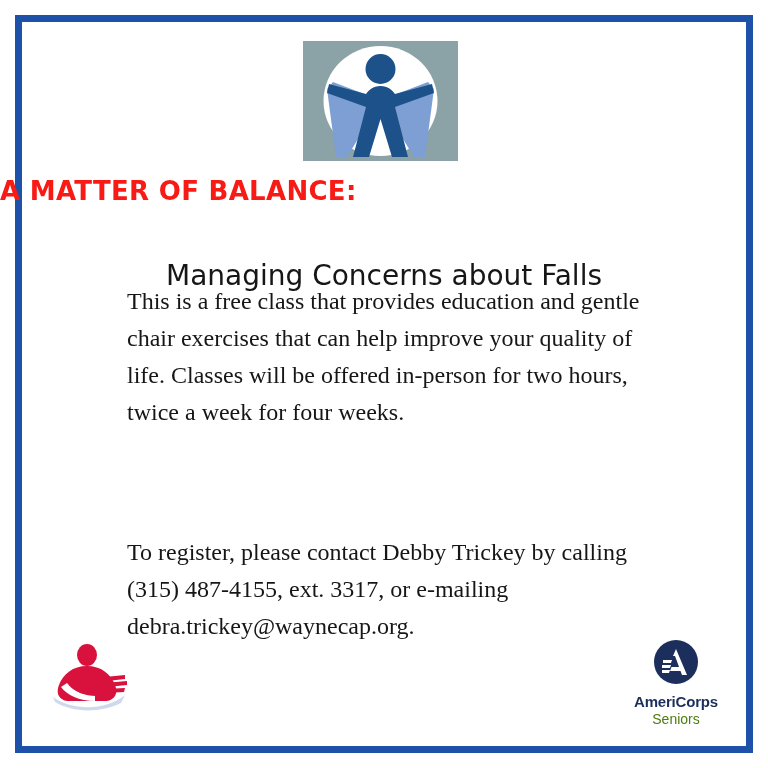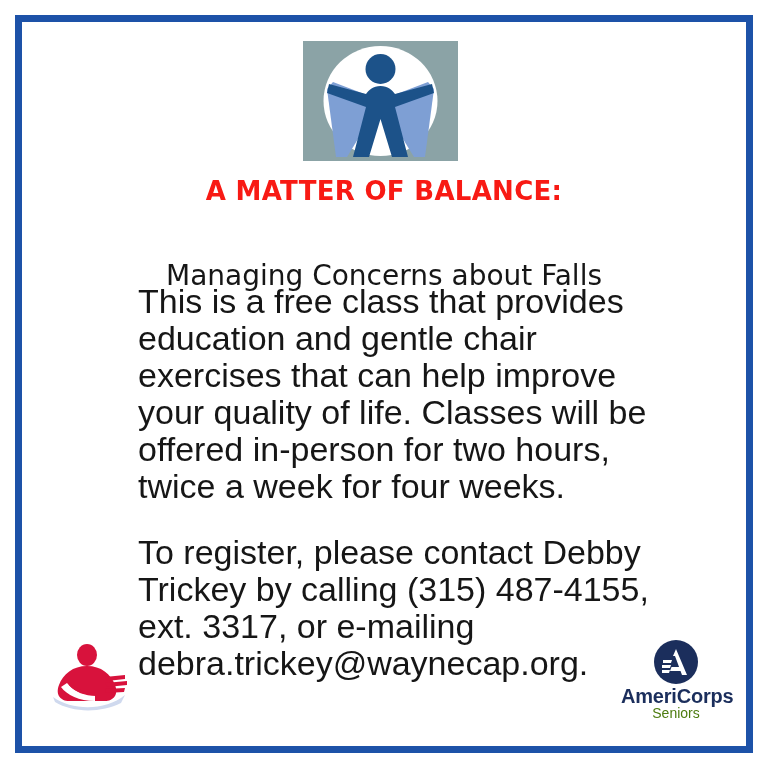--- a/index.html
+++ b/index.html
@@ -44,21 +44,21 @@
     background: #8ba3a6;
   }
   #header-logo svg { display: block; }
 
   
   #title-main {
     position: absolute;
     left: 0;
     top: 176px;
     width: 768px;
-    text-align: center;
+    text-align: left;
     font-size: 26px;
     font-weight: bold;
     letter-spacing: 0.3px;
     color: #f81a14;
     font-family: "DejaVu Sans", sans-serif;
   }
   #title-sub {
     position: absolute;
     left: 0;
     top: 219px;
@@ -67,26 +67,26 @@
     font-size: 28px;
     font-weight: normal;
     color: #161616;
     font-family: "DejaVu Sans", sans-serif;
     margin-top: 40px;
   }
 
   
   .body-block {
     position: absolute;
-    left: 138px;
+    left: 127px;
     width: 540px;
     color: #161616;
-    font-size: 34px;
+    font-size: 24px;
     line-height: 37px;
-    font-family: Liberation Sans, sans-serif;
+    font-family: Liberation Serif, serif;
     white-space: pre-line;
   }
   #body-description { top: 283px; }
   #body-contact { top: 534px; }
 
   
   #caregiver-logo {
     position: absolute;
     left: 47px;
     top: 643px;
@@ -97,27 +97,26 @@
     position: absolute;
     left: 621px;
     top: 640px;
     width: 110px;
     height: 84px;
     text-align: center;
   }
   #americorps-emblem { display: block; margin: 0 auto; }
   #americorps-wordmark {
     font-family: "Liberation Sans", sans-serif;
-    font-size: 20px;
+    font-size: 15px;
     font-weight: bold;
     color: #1b2e5c;
     letter-spacing: -0.2px;
     line-height: 18px;
-    margin-top: 3px;
-    text-align: right;
+    margin-top: 9px;
   }
   #americorps-subword {
     font-family: "Liberation Sans", sans-serif;
     font-size: 14px;
     font-weight: normal;
     color: #4d7c0f;
     line-height: 17px;
   }
 </style>
 </head>

